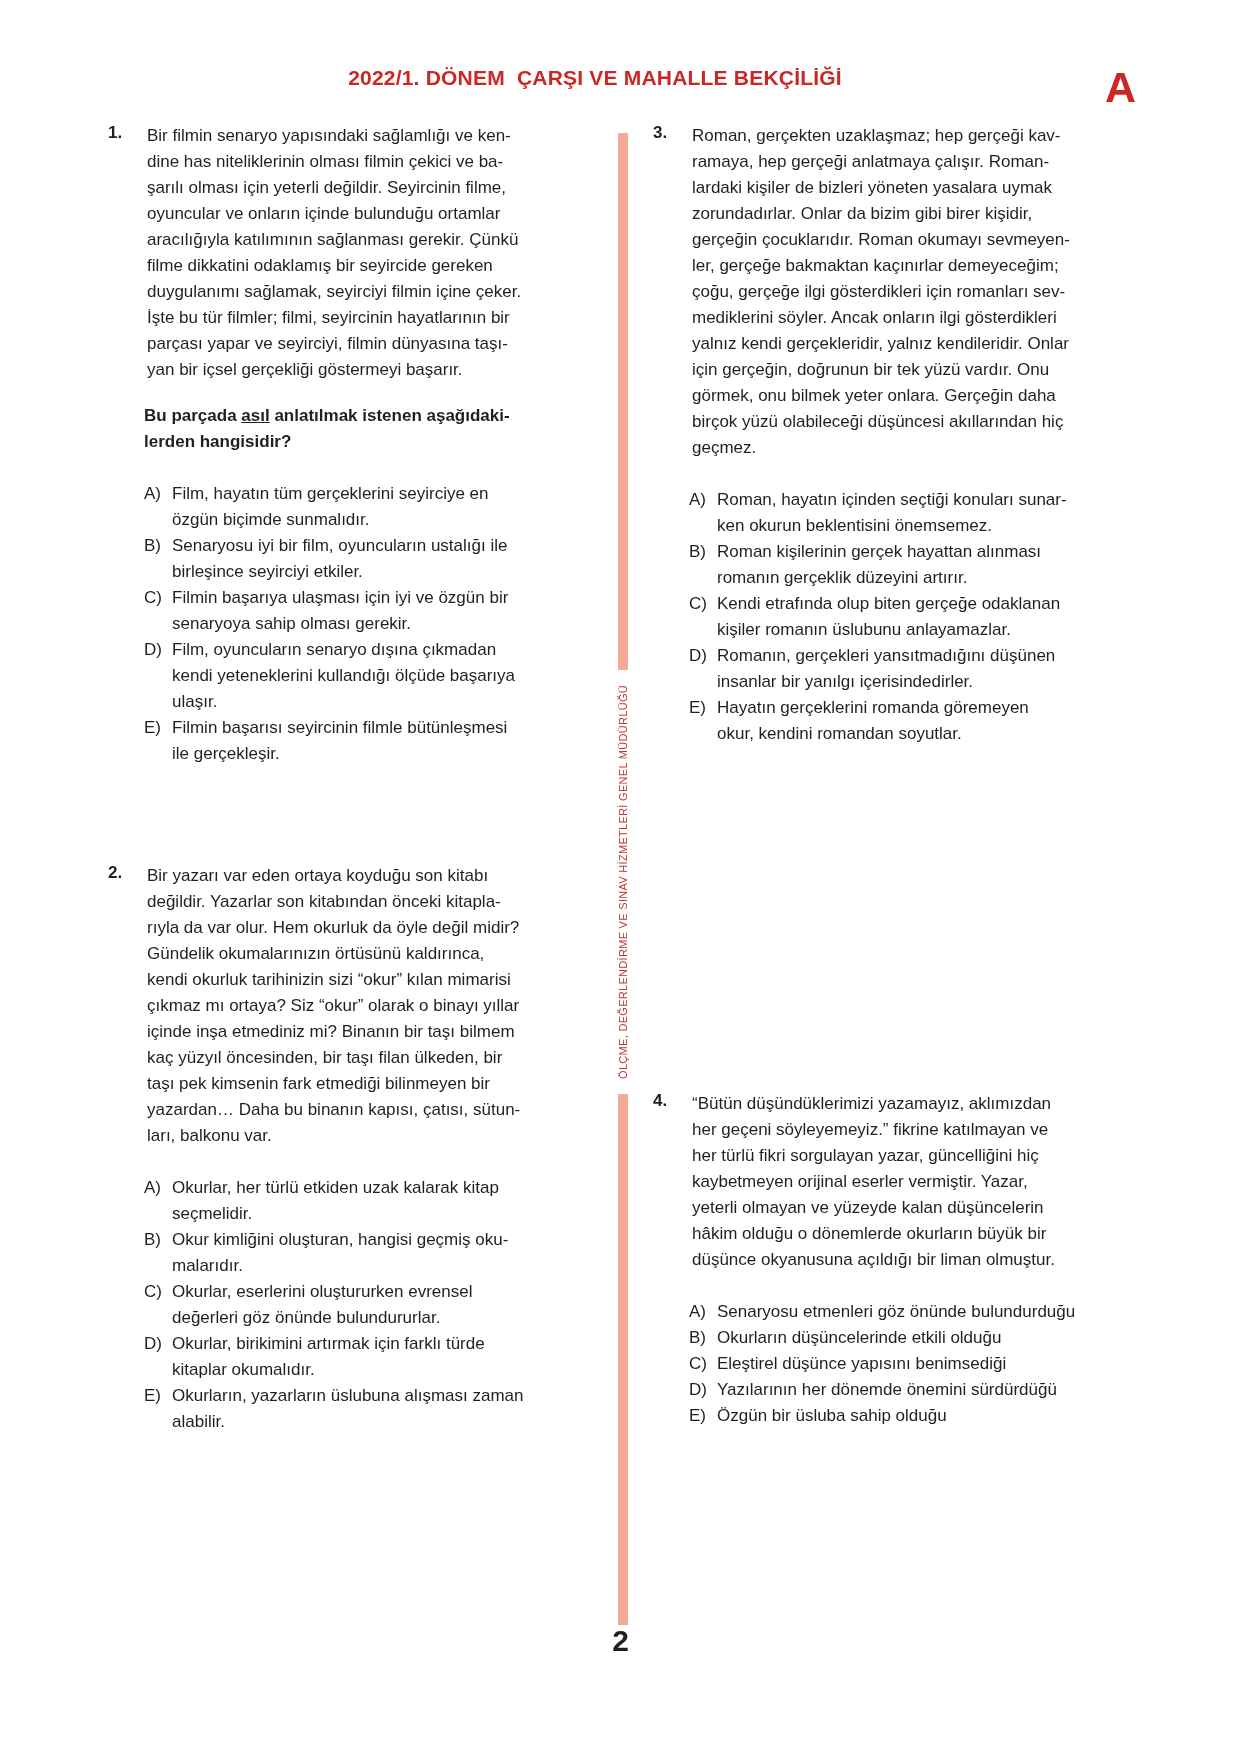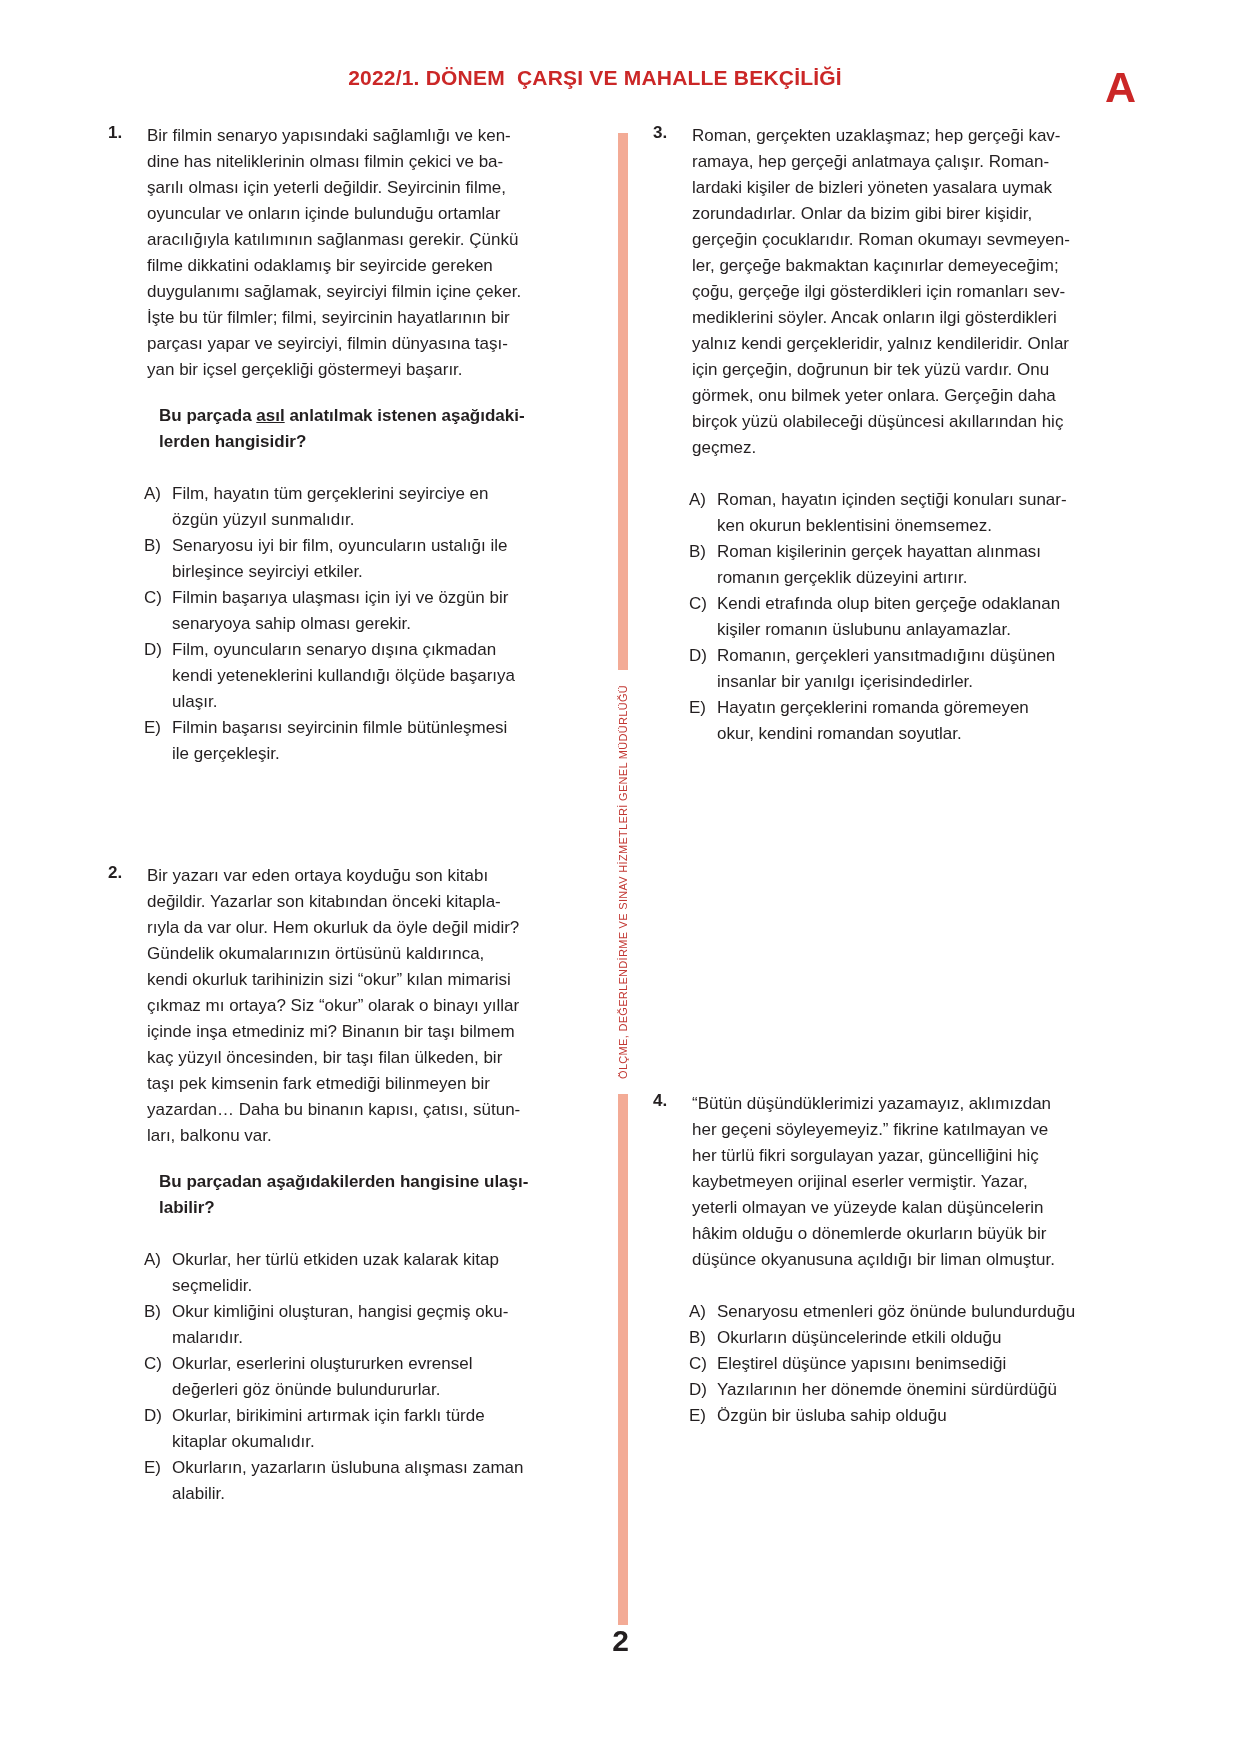--- a/index.html
+++ b/index.html
@@ -37,21 +37,21 @@
 
   
   .question { position:absolute; display:flex; font-size:17px; line-height:26px; }
   .q1 { left:108px; top:120px; width:452px; }
   .q2 { left:108px; top:860px; width:452px; }
   .q3 { left:653px; top:120px; width:470px; }
   .q4 { left:653px; top:1088px; width:470px; }
   .qnum { width:36px; flex-shrink:0; font-weight:bold; }
   .qbody { flex:1; }
   .qpara { margin:3px; white-space:pre; }
-  .qstem { margin:20px 0 0 15px; font-weight:bold; white-space:pre; }
+  .qstem { margin:20px 0 0 0; font-weight:bold; white-space:pre; }
   .qstem .u { text-decoration:underline; }
   .qopts { margin-top:26px; }
   .opt { display:flex; }
   .optlabel { width:28px; flex-shrink:0; }
   .opttext { flex:1; white-space:pre; }
 
   
   .page-number {
     position:absolute; top:1624px; left:0; width:1241px;
     text-align:center; font-size:30px; line-height:34px; font-weight:bold;
@@ -86,21 +86,21 @@
 duygulanımı sağlamak, seyirciyi filmin içine çeker.
 İşte bu tür filmler; filmi, seyircinin hayatlarının bir
 parçası yapar ve seyirciyi, filmin dünyasına taşı-
 yan bir içsel gerçekliği göstermeyi başarır.</div>
           <div class="qstem"><span>Bu parçada </span><span class="u">asıl</span><span> anlatılmak istenen aşağıdaki-
 lerden hangisidir?</span></div>
           <div class="qopts">
             <div class="opt">
               <span class="optlabel">A)</span>
               <span class="opttext">Film, hayatın tüm gerçeklerini seyirciye en
-özgün yüzyıl sunmalıdır.</span>
+özgün biçimde sunmalıdır.</span>
             </div>
             <div class="opt">
               <span class="optlabel">B)</span>
               <span class="opttext">Senaryosu iyi bir film, oyuncuların ustalığı ile
 birleşince seyirciyi etkiler.</span>
             </div>
             <div class="opt">
               <span class="optlabel">C)</span>
               <span class="opttext">Filmin başarıya ulaşması için iyi ve özgün bir
 senaryoya sahip olması gerekir.</span>
@@ -126,22 +126,20 @@
 değildir. Yazarlar son kitabından önceki kitapla-
 rıyla da var olur. Hem okurluk da öyle değil midir?
 Gündelik okumalarınızın örtüsünü kaldırınca,
 kendi okurluk tarihinizin sizi “okur” kılan mimarisi
 çıkmaz mı ortaya? Siz “okur” olarak o binayı yıllar
 içinde inşa etmediniz mi? Binanın bir taşı bilmem
 kaç yüzyıl öncesinden, bir taşı filan ülkeden, bir
 taşı pek kimsenin fark etmediği bilinmeyen bir
 yazardan… Daha bu binanın kapısı, çatısı, sütun-
 ları, balkonu var.</div>
-          <div class="qstem"><span>Bu parçadan aşağıdakilerden hangisine ulaşı-
-labilir?</span></div>
           <div class="qopts">
             <div class="opt">
               <span class="optlabel">A)</span>
               <span class="opttext">Okurlar, her türlü etkiden uzak kalarak kitap
 seçmelidir.</span>
             </div>
             <div class="opt">
               <span class="optlabel">B)</span>
               <span class="opttext">Okur kimliğini oluşturan, hangisi geçmiş oku-
 malarıdır.</span>

